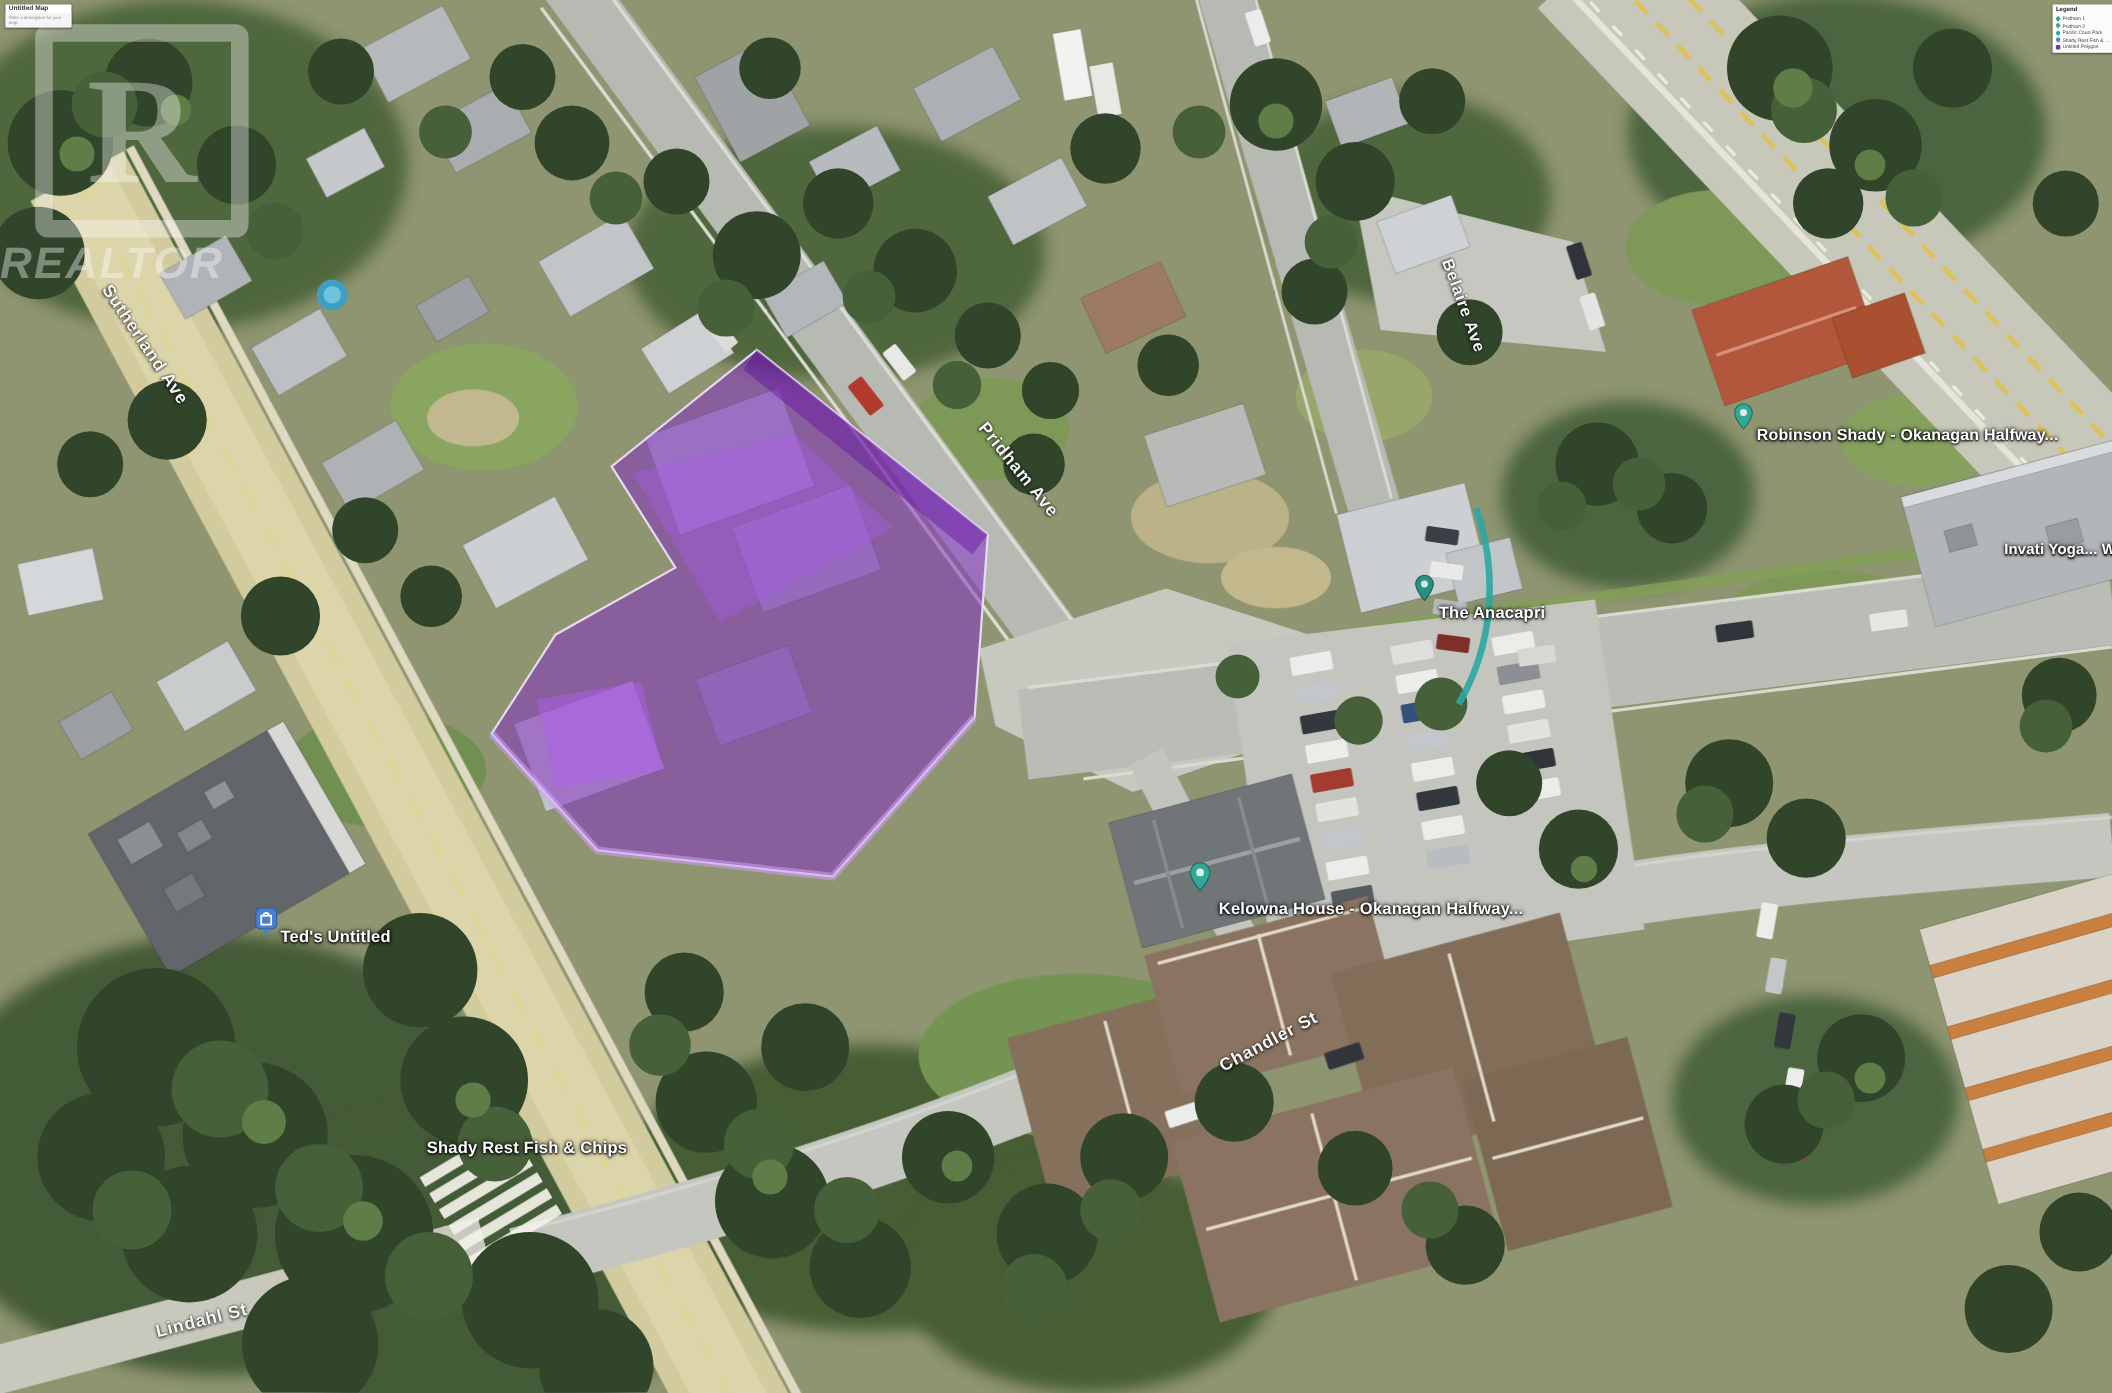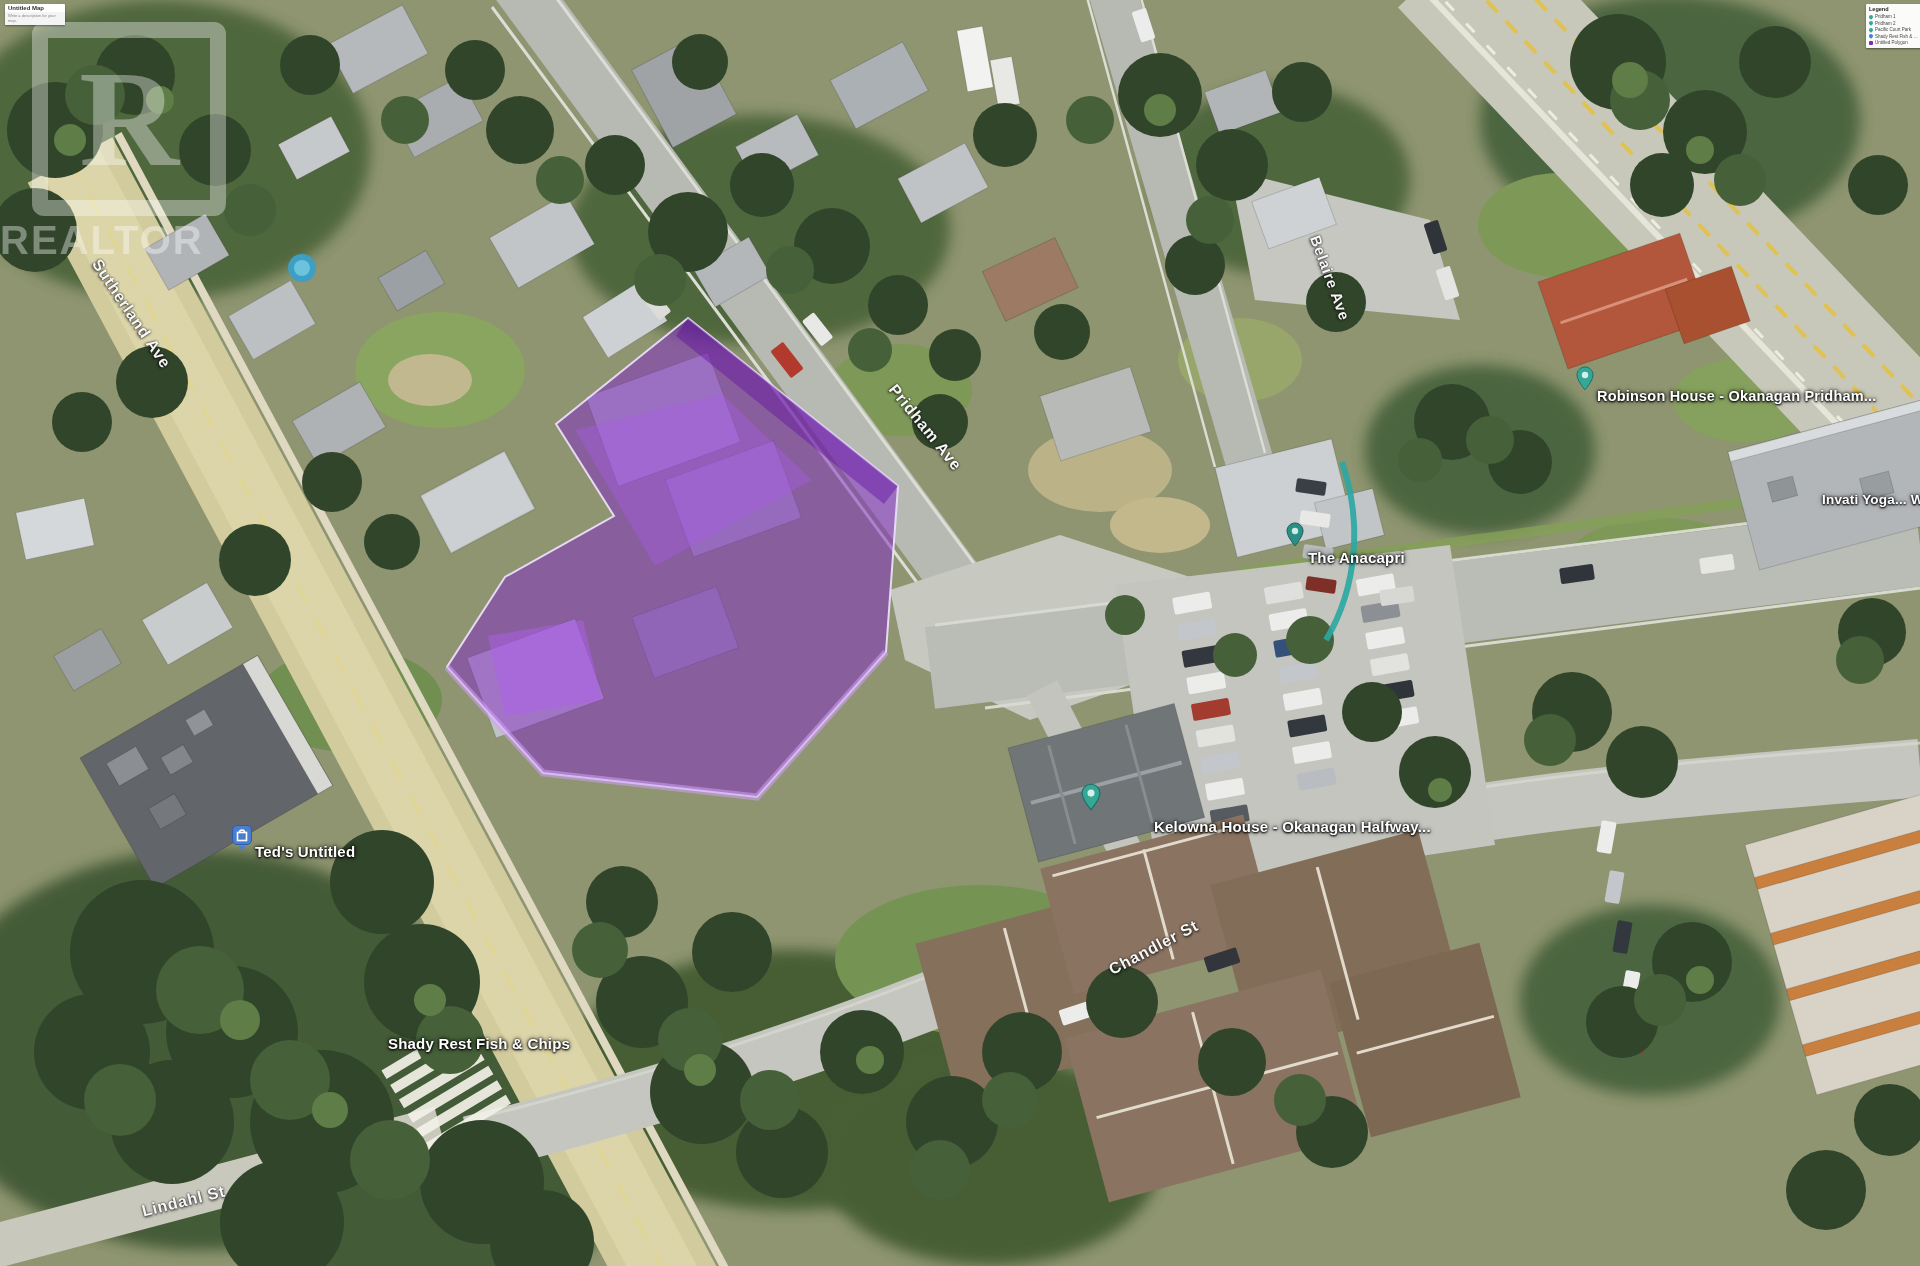--- a/index.html
+++ b/index.html
@@ -29,21 +29,21 @@
   .legend .lg-label{font-size:4.5px;color:#444;line-height:5px;white-space:nowrap;
     overflow:hidden;text-overflow:ellipsis;max-width:44px;}
   
   .wm{position:absolute;left:0;top:0;z-index:5;pointer-events:none;}
   .wm-block{position:absolute;left:32px;top:22px;width:162px;height:162px;
     border:16px solid rgba(255,255,255,.36);border-radius:12px;
     display:flex;align-items:center;justify-content:center;}
   .wm-r{font-size:138px;font-weight:700;color:rgba(255,255,255,.36);line-height:1;
     font-family:"Liberation Serif", serif;}
   .wm-word{position:absolute;left:0px;top:218px;font-size:40px;font-weight:700;
-    letter-spacing:2px;color:rgba(255,255,255,.38);font-family:"Liberation Sans",sans-serif;}
+    letter-spacing:2px;color:rgba(255,255,255,.38);font-family:"Liberation Sans",sans-serif;font-style:italic;}
 </style>
 </head>
 <body>
 
 <div id="stage">
 
 <svg class="mapart" width="1920" height="1266" viewBox="0 0 1920 1266">
   <defs>
     <filter id="b6" x="-40%" y="-40%" width="180%" height="180%">
           <feGaussianBlur stdDeviation="7"></feGaussianBlur>
@@ -416,37 +416,37 @@
 <div class="poi-label" style="left:255px;top:843px;">Ted's Untitled</div>
 
 <div class="poi-label" style="left:388px;top:1035px;">Shady Rest Fish &amp; Chips</div>
 
 <div class="pin" style="left:1576px;top:366px;">
   <svg width="18" height="25" viewBox="0 0 18 25">
     <path d="M9 1C4.6 1 1 4.6 1 9c0 5.6 8 15 8 15s8-9.4 8-15c0-4.4-3.6-8-8-8z" fill="#35a796" stroke="#1e6e62"></path>
     <circle cx="9" cy="9" r="3.2" fill="#d6efe9"></circle>
   </svg>
 </div>
-<div class="poi-label" style="left:1597px;top:388px;font-size:14.5px;">Robinson House - Okanagan Pridham...</div>
+<div class="poi-label" style="left:1597px;top:388px;font-size:14.5px;">Robinson Shady - Okanagan Halfway...</div>
 
 <div class="pin" style="left:1286px;top:522px;">
   <svg width="18" height="25" viewBox="0 0 18 25">
     <path d="M9 1C4.6 1 1 4.6 1 9c0 5.6 8 15 8 15s8-9.4 8-15c0-4.4-3.6-8-8-8z" fill="#2c8f85" stroke="#1a5f56"></path>
     <circle cx="9" cy="9" r="3.2" fill="#cdeae4"></circle>
   </svg>
 </div>
 <div class="poi-label" style="left:1308px;top:549px;">The Anacapri</div>
 
 <div class="pin" style="left:1081px;top:783px;">
   <svg width="20" height="28" viewBox="0 0 18 25">
     <path d="M9 1C4.6 1 1 4.6 1 9c0 5.6 8 15 8 15s8-9.4 8-15c0-4.4-3.6-8-8-8z" fill="#35a796" stroke="#1e6e62"></path>
     <circle cx="9" cy="9" r="3.2" fill="#d6efe9"></circle>
   </svg>
 </div>
-<div class="poi-label" style="left:1108px;top:818px;margin-left:46px;">Kelowna House - Okanagan Halfway...</div>
+<div class="poi-label" style="left:1108px;top:818px;">Kelowna House - Okanagan Halfway...</div>
 
 <div class="poi-label" style="left:1822px;top:492px;font-size:13.5px;">Invati Yoga... W</div>
 
 <div class="wm">
   <div class="wm-block">
     <span class="wm-r">R</span>
   </div>
   <div class="wm-word">REALTOR</div>
 </div>
 

